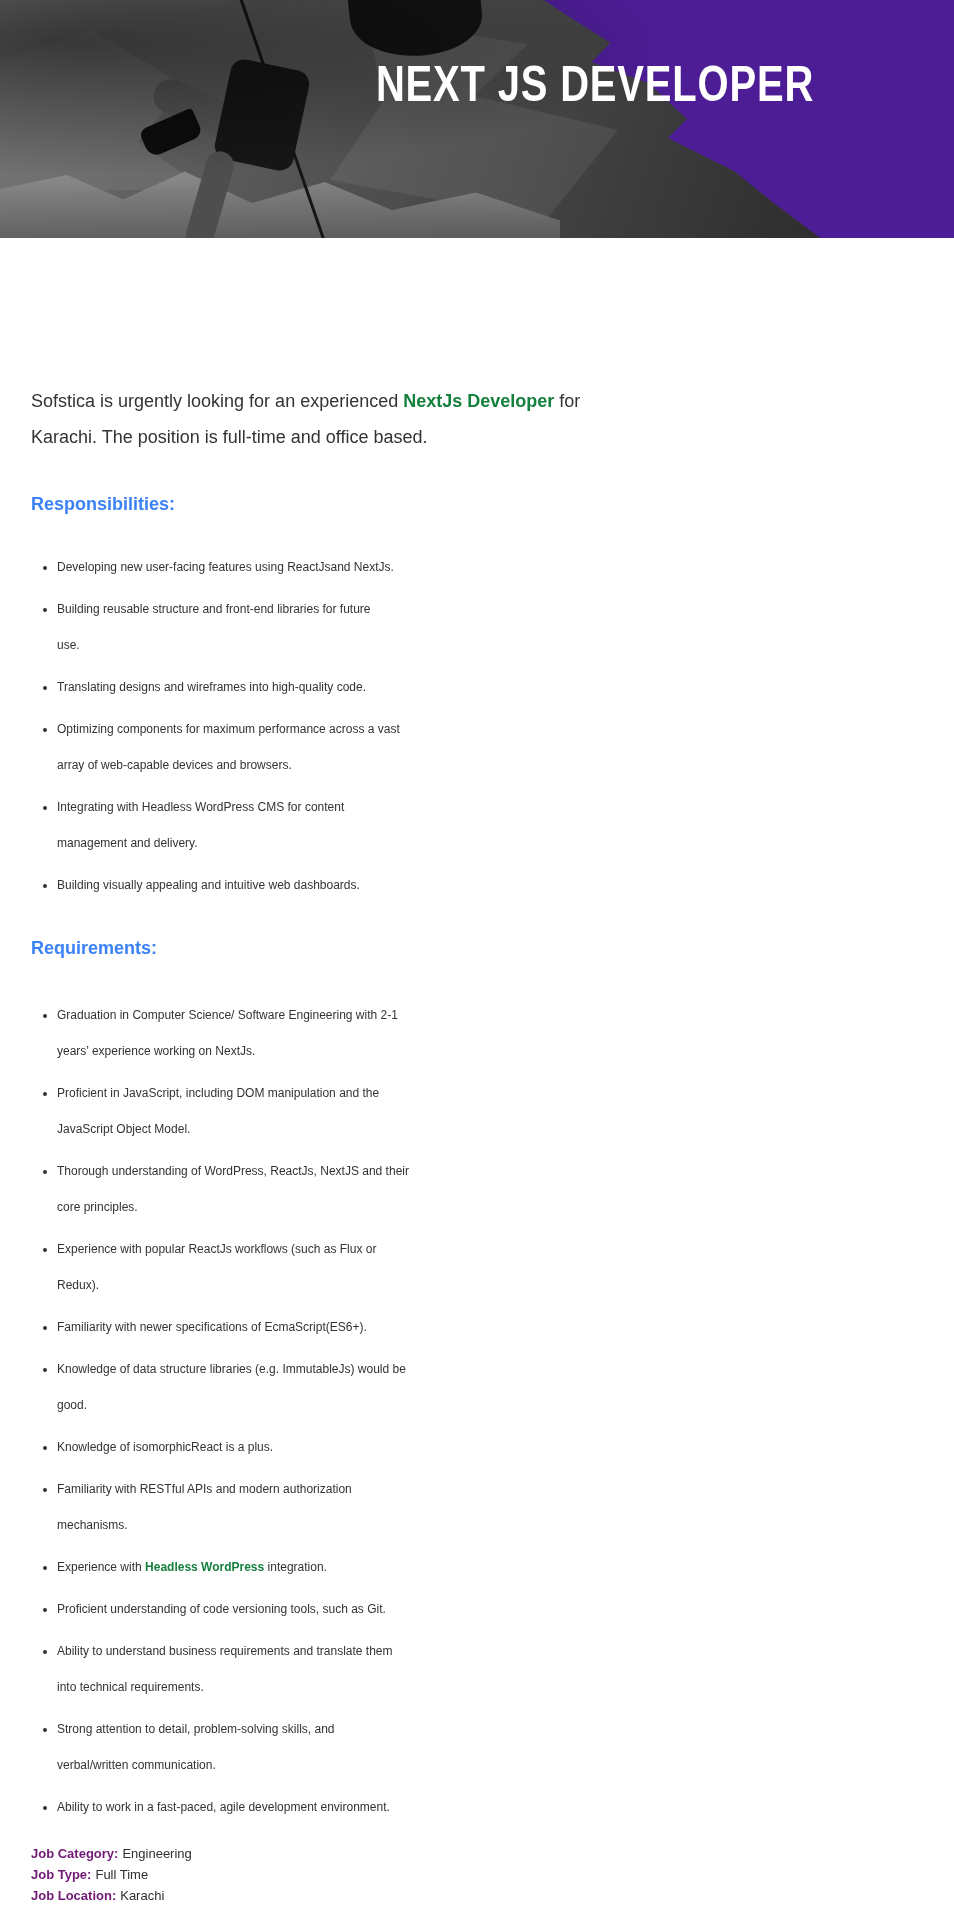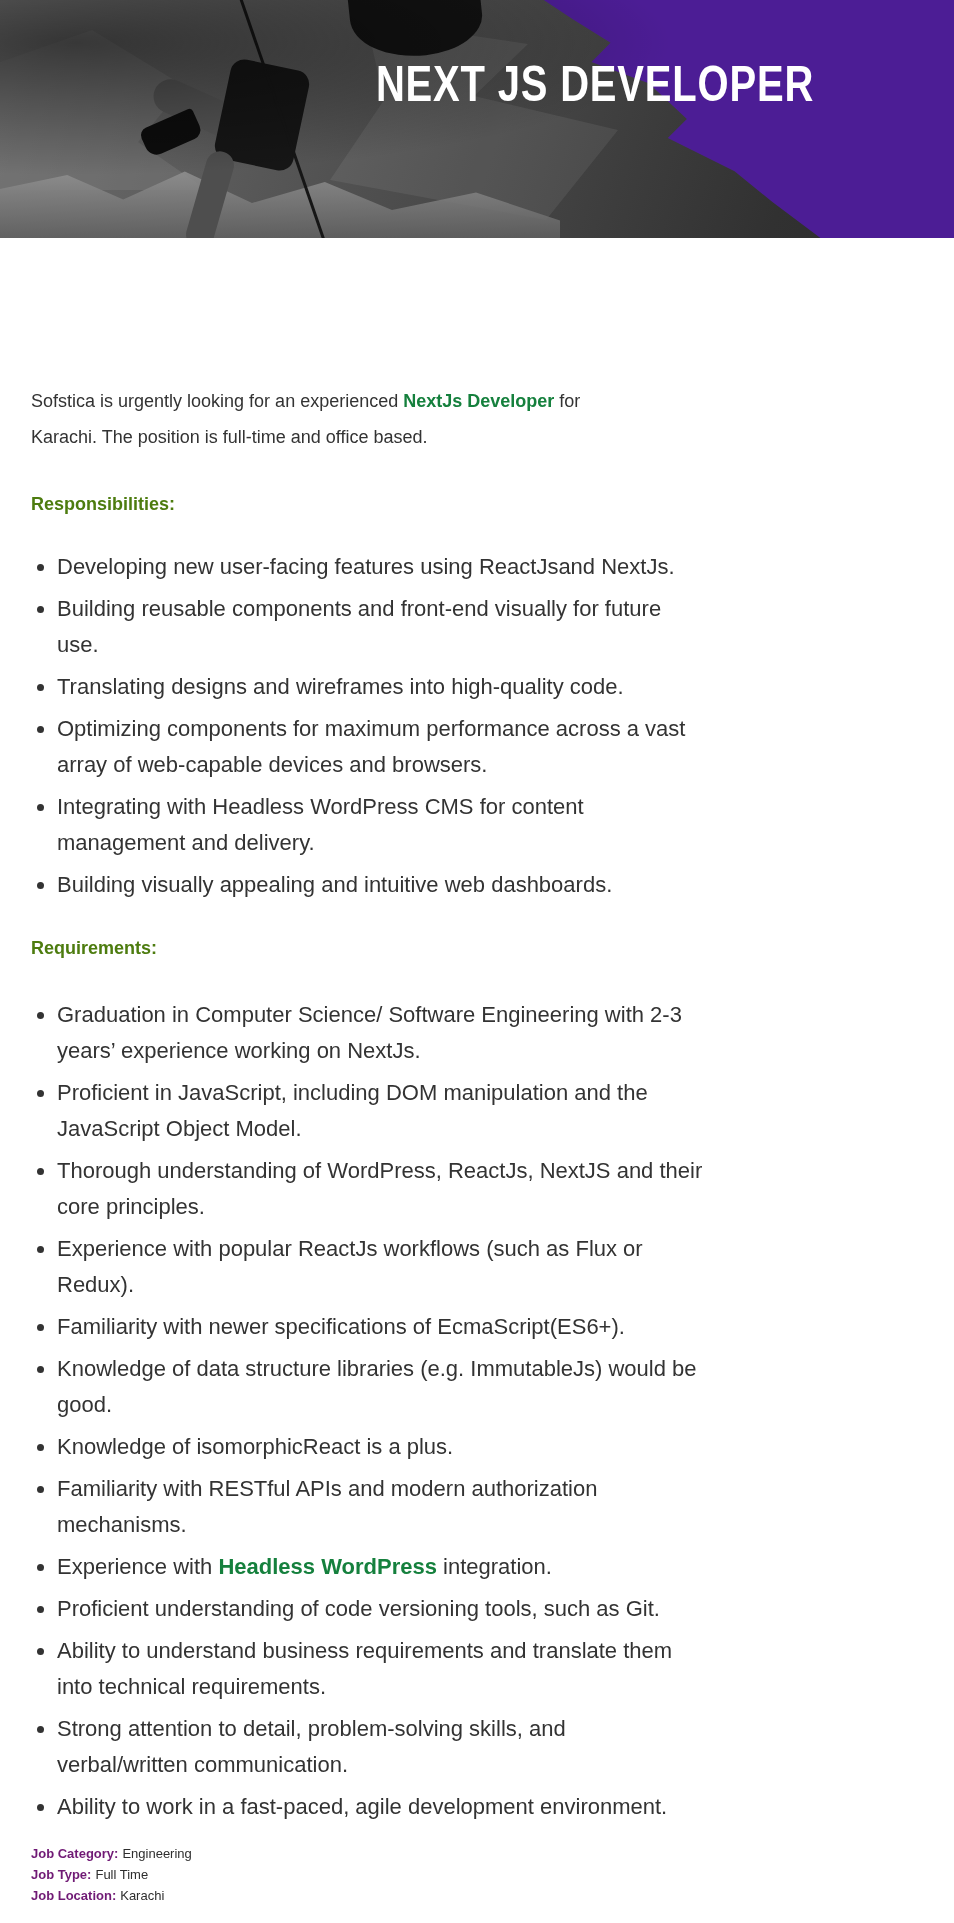--- a/index.html
+++ b/index.html
@@ -68,30 +68,30 @@
   .content { padding:0 0 11px 31px; }
   .intro {
     margin:145px 0 0 0;
     font-size:18px; line-height:36px;
     white-space:pre-line;
   }
   .intro .b, .li-bold { font-weight:bold; color:#15803d; }
   .section-heading {
     margin:34px 0 0 0;
     font-size:18px; line-height:30px; font-weight:bold;
-    color:#4d7c0f;
+    color:#3b82f6;
   }
   .section-heading.req { margin-top:30px; }
   ul.bullets {
     margin:30px 0 0 0; padding:0 0 0 26px;
     list-style:disc outside;
   }
   .section-heading.req + ul.bullets { margin-top:34px; }
   ul.bullets li {
-    font-size:22px; line-height:36px;
+    font-size:12px; line-height:36px;
     margin:4px 0 6px 0;
     white-space:pre-line;
     color:#333333;
   }
   ul.bullets li::marker { color:#333333; }
 
   
   .meta { margin-top:18px; font-size:13px; line-height:21px; color:#2e2e2e; }
   .meta .label { font-weight:bold; color:#701a75; margin-right:4px; }
 </style>
@@ -118,33 +118,33 @@
 </div>
 
 <div class="content">
 
   <p class="intro"><span>Sofstica is urgently looking for an experienced </span><span class="b">NextJs Developer</span><span> for
 Karachi. The position is full-time and office based.</span></p>
 
   <h3 class="section-heading">Responsibilities:</h3>
   <ul class="bullets">
     <li>Developing new user-facing features using ReactJsand NextJs.</li>
-    <li>Building reusable components and front-end visually for future
+    <li>Building reusable structure and front-end libraries for future
 use.</li>
     <li>Translating designs and wireframes into high-quality code.</li>
     <li>Optimizing components for maximum performance across a vast
 array of web-capable devices and browsers.</li>
     <li>Integrating with Headless WordPress CMS for content
 management and delivery.</li>
     <li>Building visually appealing and intuitive web dashboards.</li>
   </ul>
 
   <h3 class="section-heading req">Requirements:</h3>
   <ul class="bullets">
-    <li>Graduation in Computer Science/ Software Engineering with 2-3
+    <li>Graduation in Computer Science/ Software Engineering with 2-1
 years’ experience working on NextJs.</li>
     <li>Proficient in JavaScript, including DOM manipulation and the
 JavaScript Object Model.</li>
     <li>Thorough understanding of WordPress, ReactJs, NextJS and their
 core principles.</li>
     <li>Experience with popular ReactJs workflows (such as Flux or
 Redux).</li>
     <li>Familiarity with newer specifications of EcmaScript(ES6+).</li>
     <li>Knowledge of data structure libraries (e.g. ImmutableJs) would be
 good.</li>

